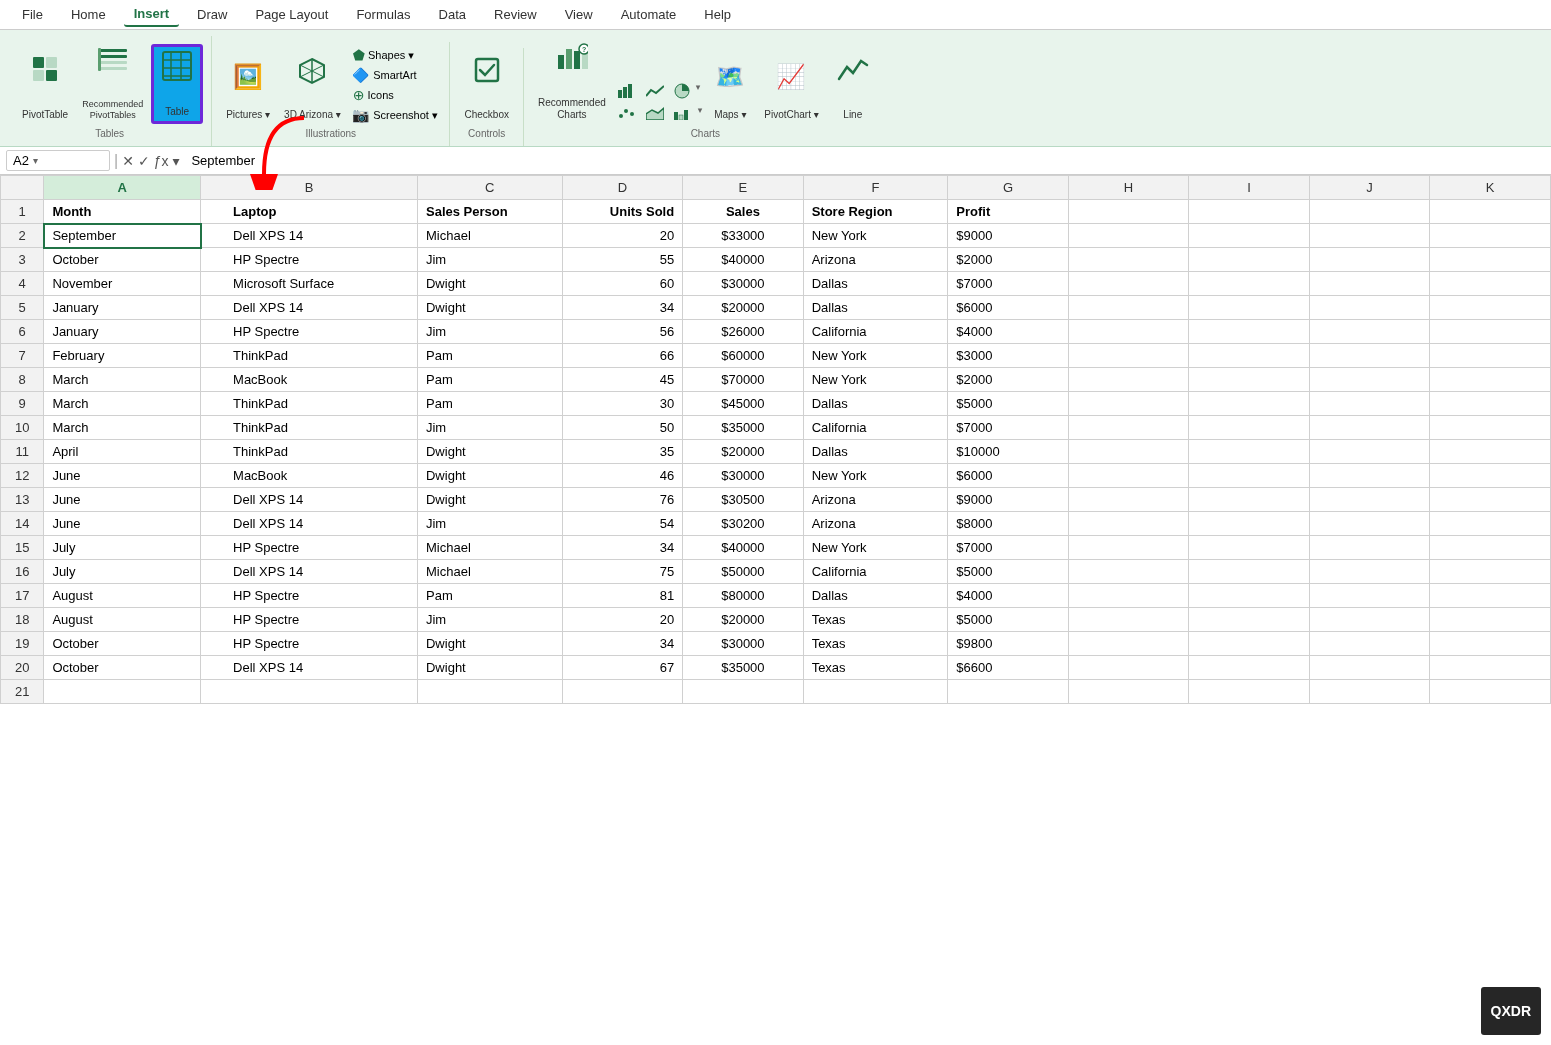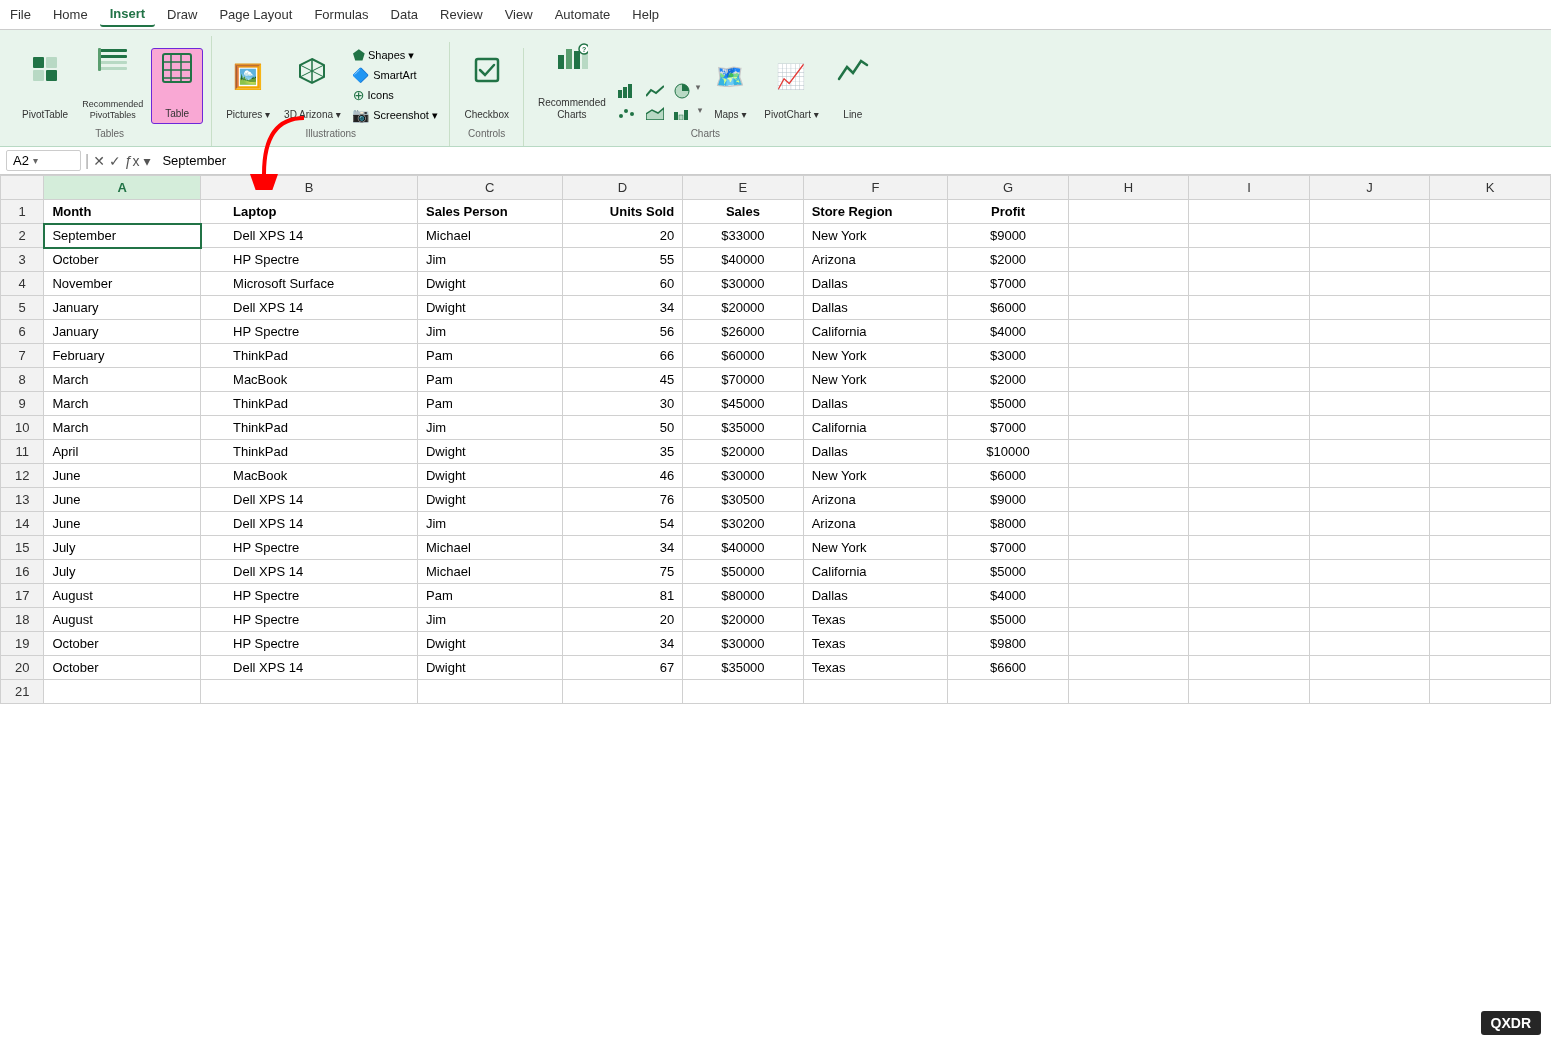--- a/index.html
+++ b/index.html
@@ -4,22 +4,22 @@
   <style>
     * { box-sizing: border-box; margin: 0; padding: 0; }
     body { font-family: 'Segoe UI', Arial, sans-serif; font-size: 13px; background: #fff; overflow: hidden; }
 
     
     .menu-bar {
       display: flex;
       align-items: center;
       background: #fff;
       border-bottom: 1px solid #ccc;
-      padding: 2px 0;
-      gap: 2px;
+      padding: 2px 12px;
+      gap: 8px;
     }
     .menu-item {
       padding: 4px 10px;
       cursor: pointer;
       border-radius: 3px;
       font-size: 13px;
       color: #333;
     }
     .menu-item.active { color: #217346; font-weight: 600; border-bottom: 2px solid #217346; }
 
@@ -56,21 +56,21 @@
     .ribbon-btn {
       display: flex;
       flex-direction: column;
       align-items: center;
       cursor: pointer;
       padding: 3px 6px;
       border-radius: 3px;
       min-width: 52px;
       position: relative;
     }
-    .ribbon-btn.highlighted { background: #f9a8d4; border: 1px solid #6d28d9; justify-content: center; }
+    .ribbon-btn.highlighted { background: #0ea5e9; border: 3px solid #6d28d9; justify-content: center; }
     .ribbon-btn .btn-icon {
       font-size: 24px;
       line-height: 1;
       color: #217346;
     }
     .ribbon-btn .btn-label {
       font-size: 10px;
       color: #333;
       text-align: center;
       margin-top: 20px;
@@ -92,21 +92,21 @@
     
     .formula-bar {
       display: flex;
       align-items: center;
       border-bottom: 1px solid #ccc;
       padding: 3px 6px;
       background: #fff;
       gap: 4px;
     }
     .cell-ref {
-      width: 75px;
+      width: 104px;
       border: 1px solid #ccc;
       padding: 2px 6px;
       font-size: 13px;
       border-radius: 2px;
       display: flex;
       align-items: center;
       gap: 4px;
     }
     .formula-divider { color: #aaa; font-size: 16px; }
     .formula-icons { display: flex; gap: 4px; color: #555; font-size: 14px; }
@@ -156,33 +156,33 @@
       outline: 2px solid #217346;
       outline-offset: -1px;
       background: #fff;
     }
     table.grid td.col-a { min-width: 130px; }
     table.grid td.col-b { min-width: 180px; padding-left: 32px; }
     table.grid td.col-c { min-width: 120px; }
     table.grid td.col-d { min-width: 100px; text-align: right; }
     table.grid td.col-e { min-width: 90px; text-align: center; }
     table.grid td.col-f { min-width: 120px; }
-    table.grid td.col-g { min-width: 90px; text-align: center; }
+    table.grid td.col-g { min-width: 90px; text-align: left; }
     table.grid th.col-header { min-width: 100px; }
     table.grid th.col-header:first-child { min-width: 36px; }
     .header-row td { font-weight: 600; background: #fff; }
 
     
     .watermark {
       position: fixed;
       bottom: 10px;
       right: 10px;
       background: #000;
       color: #fff;
-      padding: 4px 10px;
+      padding: 16px 10px;
       font-size: 14px;
       font-weight: bold;
       border-radius: 3px;
       opacity: 0.85;
       margin-top: 11px;
     }
 
     .small-btns-group {
       display: flex;
       flex-direction: column;

